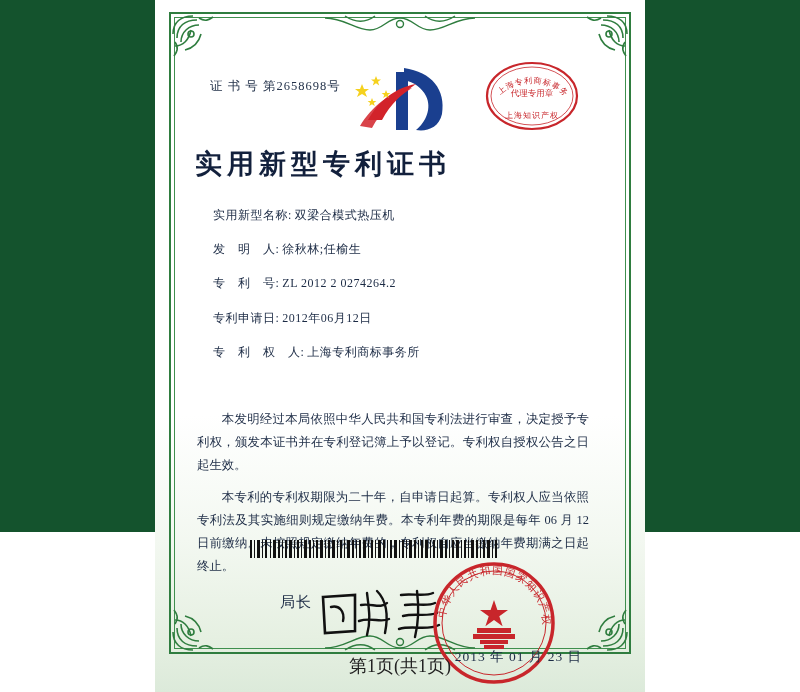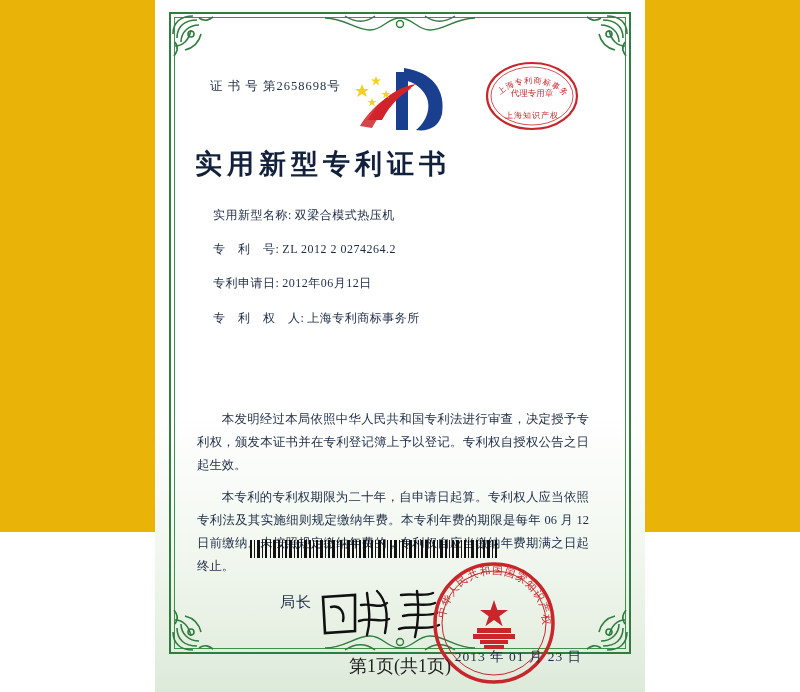--- a/index.html
+++ b/index.html
@@ -11,21 +11,21 @@
     width: 800px;
     height: 692px;
     font-family: "Liberation Serif", serif;
     overflow: hidden;
   }
 
   .page {
     position: relative;
     width: 800px;
     height: 532px;
-    background: #eab308;
+    background: #14532d;
   }
 
   
   .cert {
     position: absolute;
     left: 155px;
     top: 0px;
     width: 490px;
     height: 692px;
     background: #ffffff;
@@ -356,20 +356,24 @@
           <text x="49" y="58" text-anchor="middle" font-family="'DejaVu Sans', sans-serif" font-size="8" fill="#c8262b" letter-spacing="1">上海知识产权</text>
         </svg>
       </div>
 
       <div class="title">实用新型专利证书</div>
 
       <div class="fields">
         <div class="field">
           <span class="lbl">实用新型名称:</span>
           <span class="val">双梁合模式热压机</span>
+        </div>
+        <div class="field">
+          <span class="lbl">发　明　人:</span>
+          <span class="val">徐秋林;任榆生</span>
         </div>
         <div class="field">
           <span class="lbl">专　利　号:</span>
           <span class="val">ZL 2012 2 0274264.2</span>
         </div>
         <div class="field">
           <span class="lbl">专利申请日:</span>
           <span class="val">2012年06月12日</span>
         </div>
         <div class="field">

